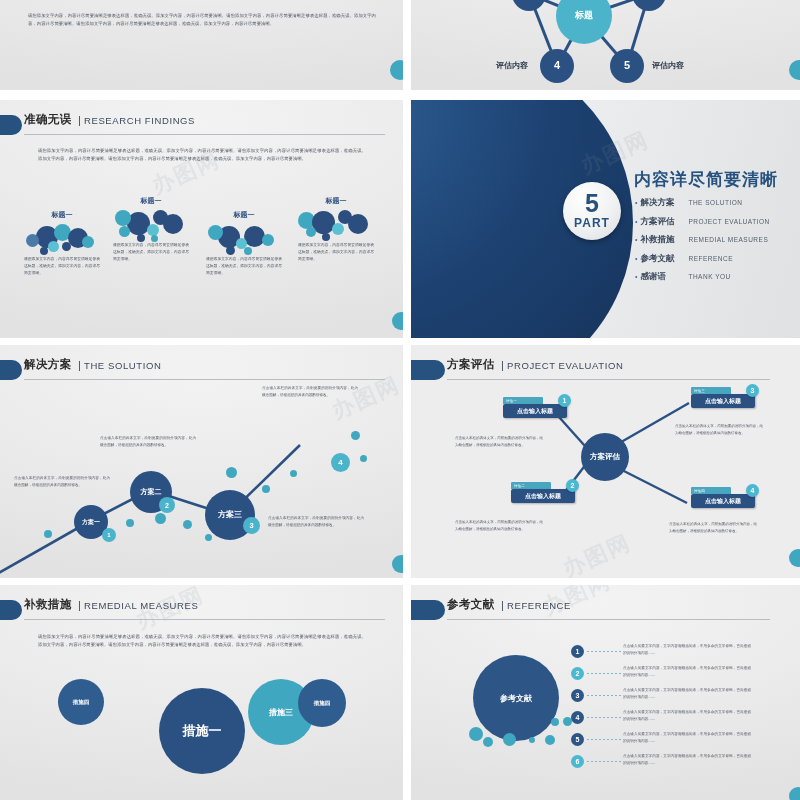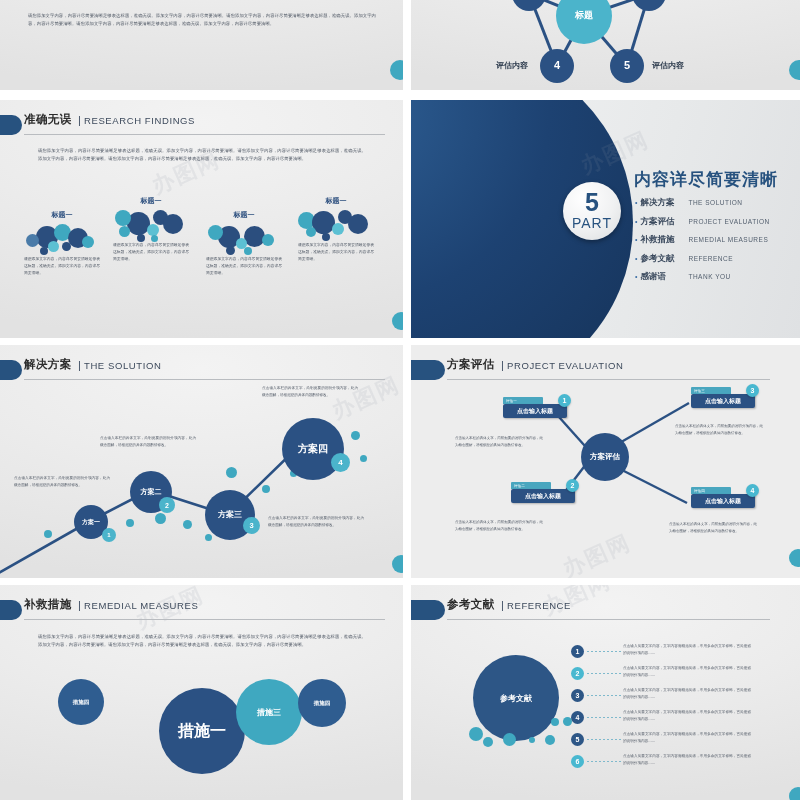--- a/index.html
+++ b/index.html
@@ -102,21 +102,21 @@
   }
   .cover .badge {
     position:absolute; left:152px; top:82px;
     width:58px; height:58px; border-radius:50%;
     background:radial-gradient(circle at 35% 28%, #ffffff 0%, #f0f1f2 55%, #dadcde 100%);
     box-shadow:0 2px 5px rgba(0,0,0,.35);
     display:flex; flex-direction:column; align-items:center; justify-content:center;
     color:#27527f;
   }
   .cover .badge .num { font-size:25px; font-weight:bold; line-height:.95; }
-  .cover .badge .part { font-size:14px; font-weight:normal; letter-spacing:1px; }
+  .cover .badge .part { font-size:12px; font-weight:bold; letter-spacing:1px; }
   .cover .title {
     position:absolute; left:223px; top:68px;
     font-size:17px; font-weight:bold; color:#27527f; letter-spacing:1px;
   }
   .cover .list { position:absolute; left:224px; top:97px; }
   .cover .li { display:flex; align-items:baseline; margin-bottom:6.5px; }
   .cover .li .bt { color:#3b6ea5; font-size:7px; margin-right:3px; }
   .cover .li .cn2 { font-size:8.5px; font-weight:bold; color:#3b4a5e; width:48px; }
   .cover .li .en2 { font-size:6.5px; color:#54606f; letter-spacing:.5px; }
 
@@ -394,23 +394,20 @@
     </div>
     <div class="badgeN" style="left:159px;top:152px;width:16px;height:16px;font-size:7px;">2</div>
     <div class="note" style="left:100px;top:90px;">点击输入本栏的具体文字，简明扼要的说明分项内容，此为概念图解，请根据您的具体内容酌情修改。</div>
 
     <div class="node" style="left:205px;top:145px;width:50px;height:50px;font-size:8px;">
       <span>方案三</span>
     </div>
     <div class="badgeN" style="left:243px;top:172px;width:17px;height:17px;font-size:7.5px;">3</div>
     <div class="note" style="left:268px;top:170px;">点击输入本栏的具体文字，简明扼要的说明分项内容，此为概念图解，请根据您的具体内容酌情修改。</div>
 
-    <div class="node" style="left:282px;top:73px;width:62px;height:62px;font-size:10px;">
-      <span>方案四</span>
-    </div>
     <div class="badgeN" style="left:331px;top:108px;width:19px;height:19px;font-size:8px;">4</div>
     <div class="note" style="left:262px;top:40px;">点击输入本栏的具体文字，简明扼要的说明分项内容，此为概念图解，请根据您的具体内容酌情修改。</div>
 
     <div class="dot d-teal" style="left:392px;top:210px;width:18px;height:18px;"></div>
   </div>
 
   <div class="slide s6">
     <div class="paper plain"></div>
     <div class="wm" style="left:150px;top:196px;">办图网</div>
 
@@ -472,22 +469,22 @@
       <div class="pill"></div>
       <div class="cn">补救措施</div>
       <div class="sep" style="left:78px;">|</div>
       <div class="en" style="left:84px;">REMEDIAL MEASURES</div>
       <div class="rule"></div>
     </div>
 
     <div class="body-copy" style="left:38px;top:48px;width:328px;">请您添加文字内容，内容详尽简要清晰足够表达标题，准确无误。添加文字内容，内容详尽简要清晰。请您添加文字内容，内容详尽简要清晰足够表达标题，准确无误。添加文字内容，内容详尽简要清晰。请您添加文字内容，内容详尽简要清晰足够表达标题，准确无误。添加文字内容，内容详尽简要清晰。</div>
 
     <div class="mcircle" style="left:58px;top:94px;width:46px;height:46px;background:#2f5d90;font-size:5.5px;">措施四</div>
-    <div class="mcircle" style="left:159px;top:103px;width:86px;height:86px;background:#2b5183;font-size:16px;">措施一</div>
-    <div class="mcircle" style="left:236px;top:94px;width:66px;height:66px;background:#3fa8c0;font-size:8px;">措施三</div>
+    <div class="mcircle" style="left:159px;top:103px;width:86px;height:86px;background:#2b5183;font-size:13px;">措施一</div>
+    <div class="mcircle" style="left:248px;top:94px;width:66px;height:66px;background:#3fa8c0;font-size:8px;">措施三</div>
     <div class="mcircle" style="left:298px;top:94px;width:48px;height:48px;background:#2f5d90;font-size:5.5px;">措施四</div>
   </div>
 
   <div class="slide s8">
     <div class="paper"></div>
     <div class="wm" style="left:130px;top:-6px;">办图网</div>
 
     <div class="sec-head" style="left:12px;right:30px;">
       <div class="pill"></div>
       <div class="cn">参考文献</div>

